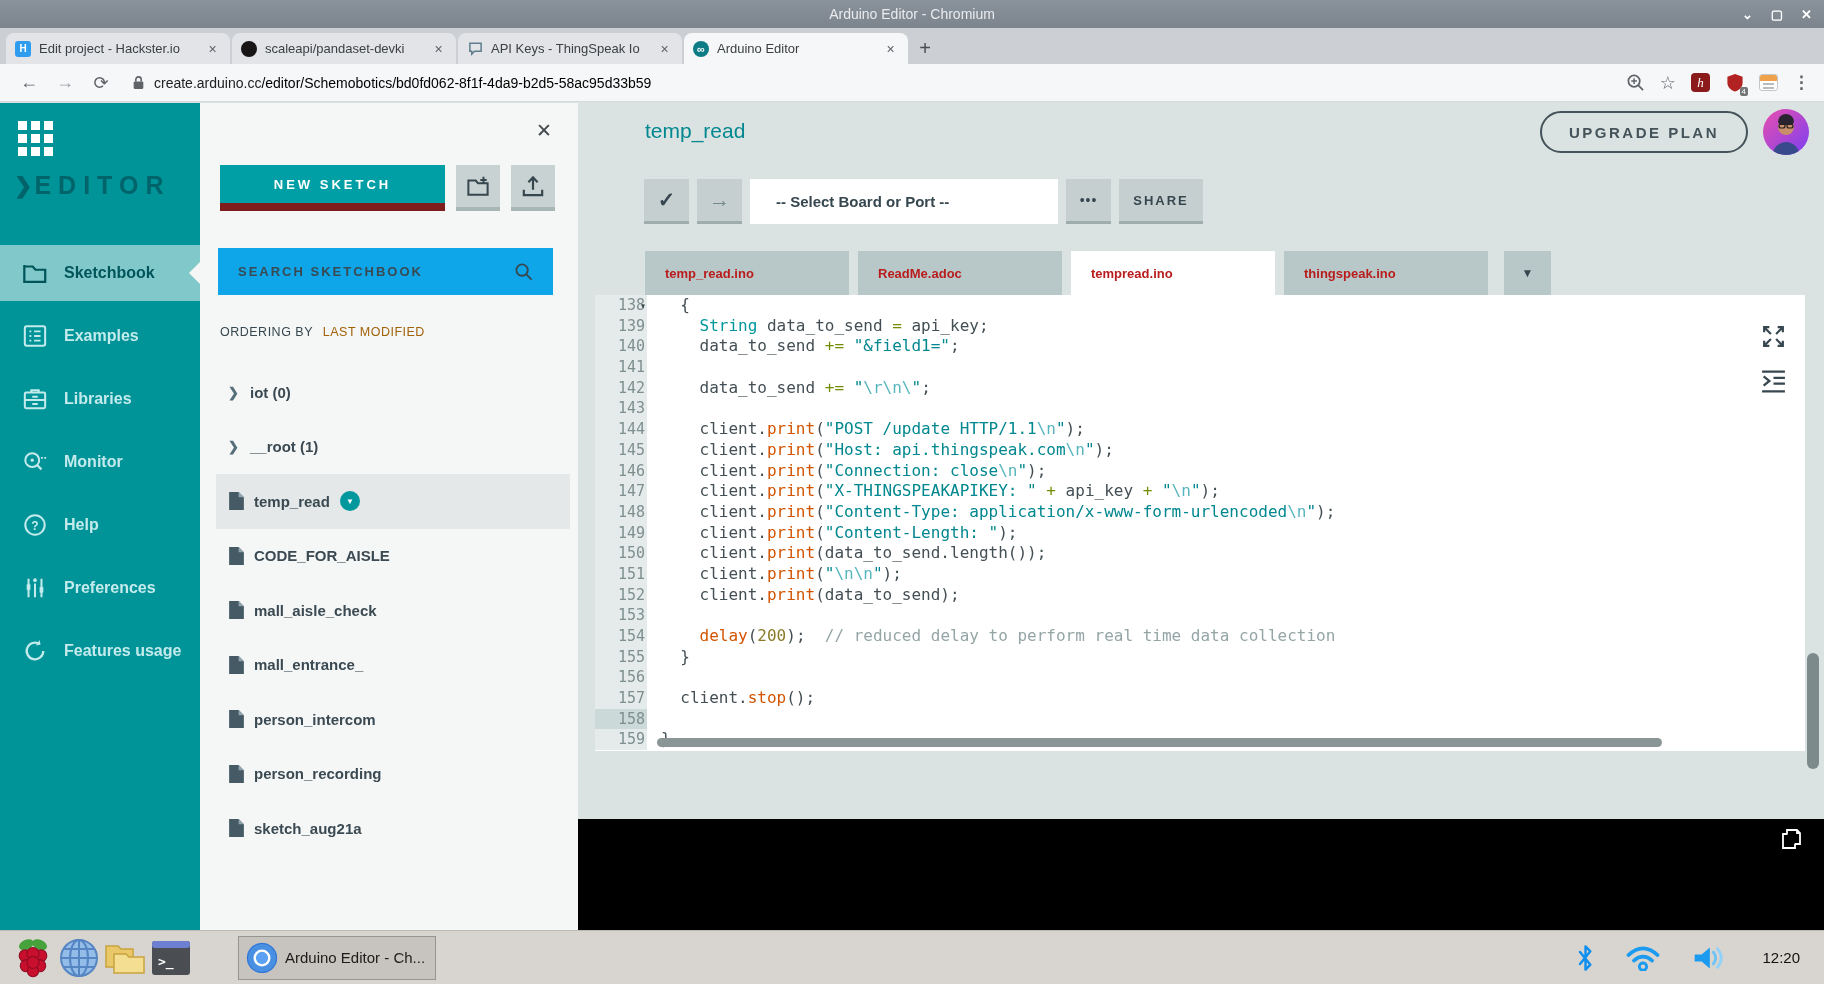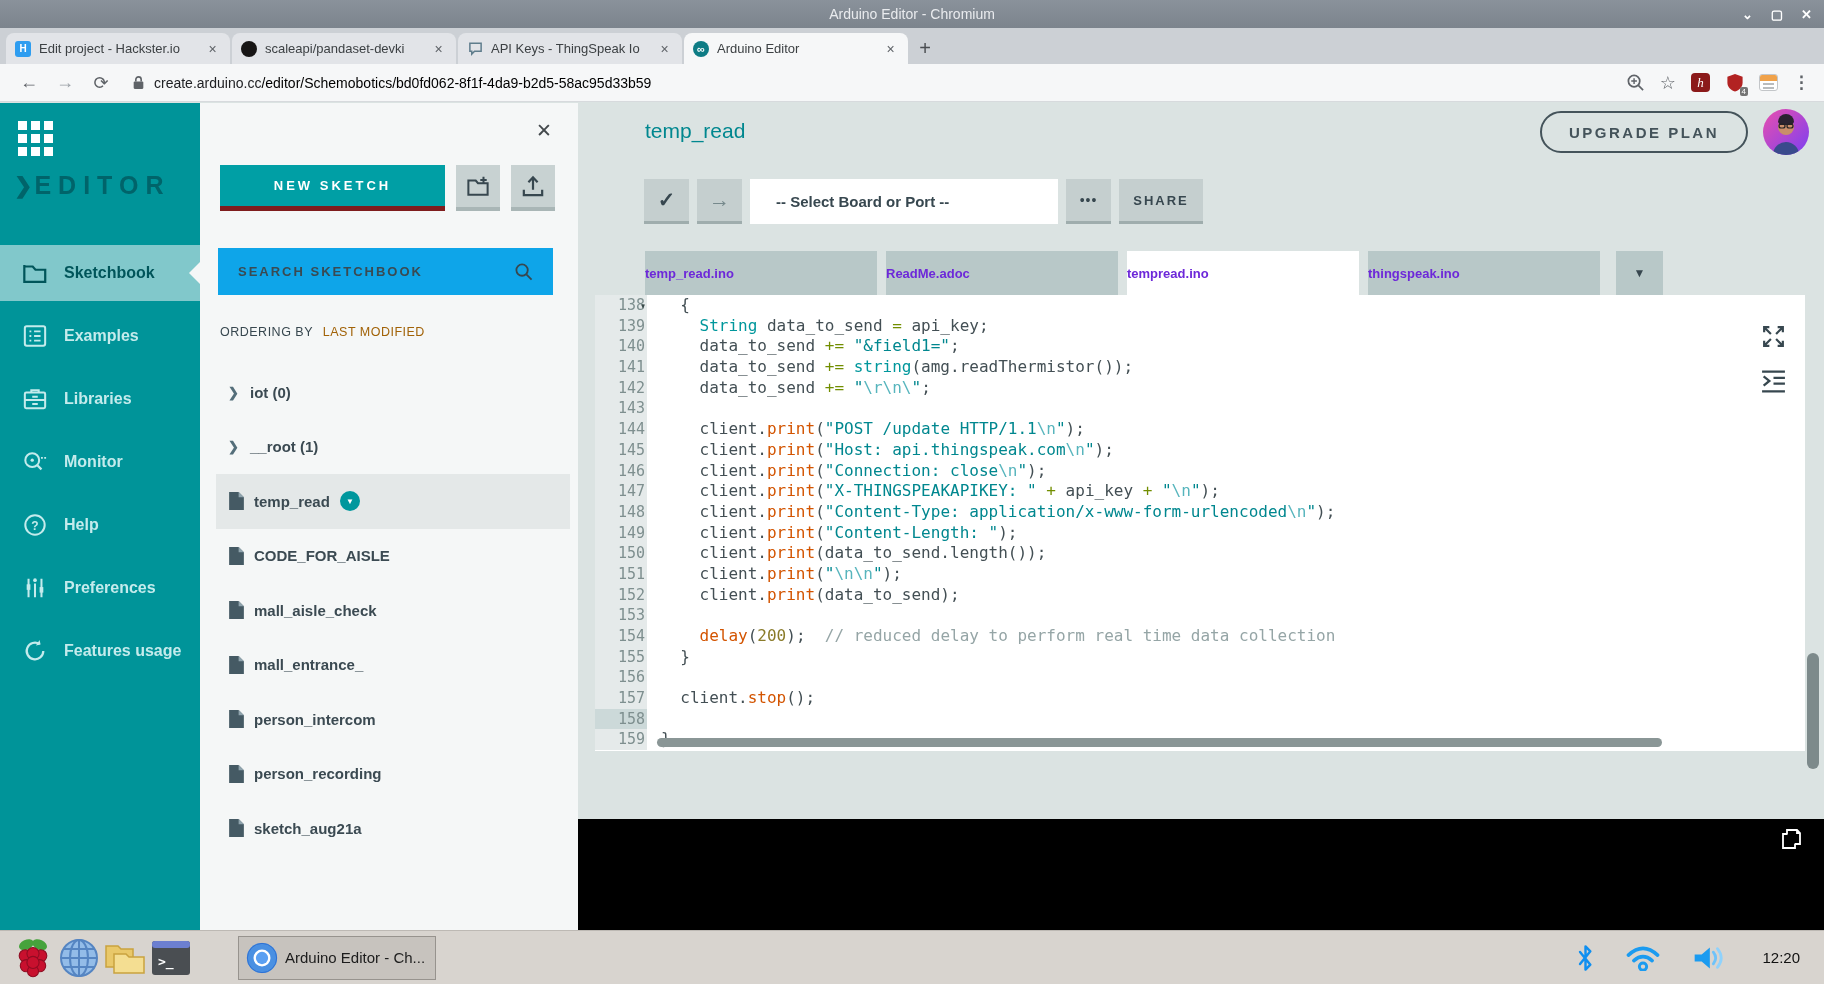--- a/index.html
+++ b/index.html
@@ -46,21 +46,21 @@
   .side-items{position:absolute;left:0;top:142px;right:0}
   .side-item{position:relative;height:56px;margin-bottom:7px;display:flex;align-items:center;padding-left:22px;color:#c4ebec;font-size:16px;font-weight:bold}
   .side-item svg{margin-right:16px;flex:none}
   .side-item.active{background:#81c8cb;color:#00555a}
   .side-item.active::after{content:'';position:absolute;right:0;top:50%;transform:translateY(-50%);border:11px solid transparent;border-right:11px solid #f5f7f7}
 
   
   .panel{position:absolute;left:200px;top:0;bottom:0;width:378px;background:#f5f7f7;overflow:hidden}
   .panel-close{position:absolute;right:26px;top:16px;font-size:19px;color:#43494c}
   .ns-row{position:absolute;left:20px;top:62px;right:20px;display:flex;gap:11px}
-  .btn-newsketch{width:225px;height:46px;background:#009fa5;border-bottom:5px solid #7f1d1d;color:#fff;font-size:13px;font-weight:bold;letter-spacing:3px;display:flex;align-items:center;justify-content:center}
+  .btn-newsketch{width:225px;height:46px;background:#009fa5;border-bottom:8px solid #7f1d1d;color:#fff;font-size:13px;font-weight:bold;letter-spacing:3px;display:flex;align-items:center;justify-content:center}
   .btn-sq{width:44px;height:46px;background:#c8d2d2;border-bottom:4px solid #a9b6b6;display:flex;align-items:center;justify-content:center}
   .searchbar{position:absolute;left:18px;top:145px;right:25px;height:47px;background:#0ea5e9;display:flex;align-items:center;padding:0 20px}
   .searchbar input{flex:1;border:0;background:transparent;outline:none;font-family:"Liberation Sans",sans-serif;font-size:13px;font-weight:bold;letter-spacing:2px;color:#3a4a52}
   .searchbar input::placeholder{color:#3a4a52;opacity:1}
   .ordering{position:absolute;left:20px;top:222px;font-size:12.5px;color:#37474f;letter-spacing:.5px}
   .ordering .link{color:#a16207;margin-left:6px}
   .sk-list{position:absolute;left:0;top:262px;right:0;bottom:0}
   .sb-row{height:54.5px;margin:0 8px 0 16px;display:flex;align-items:center;padding-left:12px;font-size:15px;font-weight:bold;color:#3b4a52}
   .sb-row.selected{background:#e4e8e8}
   .sb-row .chev{color:#546e7a;font-size:13px;width:22px}
@@ -73,21 +73,21 @@
   .btn-upgrade{position:absolute;right:76px;top:8px;height:42px;padding:0 27px;border:2.5px solid #44535a;border-radius:24px;display:flex;align-items:center;font-size:15px;font-weight:bold;letter-spacing:2.5px;color:#44535a}
   .avatar{position:absolute;right:15px;top:6px;width:46px;height:46px;border-radius:50%;overflow:hidden}
   .ed-toolbar{position:absolute;left:66px;top:76px;display:flex;gap:8px;align-items:flex-start}
   .tbtn{height:45px;background:#c5cfcf;border-bottom:3px solid #9fadad;display:flex;align-items:center;justify-content:center;color:#37474f}
   .tbtn.ic{width:45px;font-size:21px;font-weight:bold}
   .tbtn.arrow{color:#76898c}
   .board-select{width:308px;height:45px;background:#fff;display:flex;align-items:center;padding-left:26px;font-size:15px;font-weight:bold;color:#37474f}
   .tbtn.more{width:45px;font-size:14px;letter-spacing:1px}
   .tbtn.share{width:84px;font-size:13px;font-weight:bold;letter-spacing:2px}
   .file-tabs{position:absolute;left:67px;top:148px;display:flex;gap:9px}
-  .ftab{width:232px;height:44px;background:#b8c8c8;display:flex;align-items:center;padding-left:0;font-size:13px;font-weight:bold;color:#6d28d9}
+  .ftab{width:204px;height:44px;background:#b8c8c8;display:flex;align-items:center;padding-left:20px;font-size:13px;font-weight:bold;color:#b91c1c}
   .ftab.active{background:#fff}
   .ftab-dd{width:47px;height:44px;background:#b8c8c8;display:flex;align-items:center;justify-content:center;color:#37474f;font-size:12px;margin-left:7px}
   .code-area{position:absolute;left:17px;top:192px;width:1210px;height:456px;background:#fff;overflow:hidden}
   .code-line{display:flex;height:20.7px;font-family:"DejaVu Sans Mono","Liberation Mono",monospace;font-size:16px;line-height:20.7px;white-space:pre}
   .gutter{position:relative;width:52px;flex:none;background:#e5eaea;color:#7e8f8f;font-size:15px;text-align:right;padding-right:2px}
   .gutter.hl{background:#ccd9d9}
   .gutter .fold{position:absolute;right:1px;top:1px;font-size:10px;color:#3a4a4a}
   .code-text{padding-left:14px}
   .c-d{color:#434f54}.c-k{color:#00979c}.c-s{color:#00878f}.c-e{color:#57b5bd}.c-o{color:#728e00}.c-n{color:#8a7b29}.c-c{color:#95a5a6}
   .hscroll{position:absolute;left:62px;bottom:4px;width:1005px;height:9px;background:#8a9696;border-radius:5px}
@@ -377,21 +377,21 @@
         <div class="ftab">ReadMe.adoc</div>
         <div class="ftab active">tempread.ino</div>
         <div class="ftab">thingspeak.ino</div>
         <div class="ftab-dd">▼</div>
       </div>
       <div class="code-area">
         <div id="code-lines">
             <div class="code-line"><span class="gutter">138<span class="fold">▾</span></span><span class="code-text"><span class="c-d">  {</span></span></div>
             <div class="code-line"><span class="gutter">139</span><span class="code-text"><span class="c-d">    </span><span class="c-k">String</span><span class="c-d"> data_to_send </span><span class="c-o">=</span><span class="c-d"> api_key;</span></span></div>
             <div class="code-line"><span class="gutter">140</span><span class="code-text"><span class="c-d">    data_to_send </span><span class="c-o">+=</span><span class="c-d"> </span><span class="c-s">"&amp;field1="</span><span class="c-d">;</span></span></div>
-            <div class="code-line"><span class="gutter">141</span><span class="code-text"><span class="c-d">    data_to_send </span><span class="c-o">+=</span><span class="c-d"> </span><span class="c-k">string</span><span class="c-d">(amg.readThermistor());</span></span></div>
+            <div class="code-line"><span class="gutter">141</span></div>
             <div class="code-line"><span class="gutter">142</span><span class="code-text"><span class="c-d">    data_to_send </span><span class="c-o">+=</span><span class="c-d"> </span><span class="c-s">"</span><span class="c-e">\r\n\</span><span class="c-s">"</span><span class="c-d">;</span></span></div>
             <div class="code-line"><span class="gutter">143</span><span class="code-text"></span></div>
             <div class="code-line"><span class="gutter">144</span><span class="code-text"><span class="c-d">    client.</span><span class="c-f">print</span><span class="c-d">(</span><span class="c-s">"POST /update HTTP/1.1</span><span class="c-e">\n</span><span class="c-s">"</span><span class="c-d">);</span></span></div>
             <div class="code-line"><span class="gutter">145</span><span class="code-text"><span class="c-d">    client.</span><span class="c-f">print</span><span class="c-d">(</span><span class="c-s">"Host: api.thingspeak.com</span><span class="c-e">\n</span><span class="c-s">"</span><span class="c-d">);</span></span></div>
             <div class="code-line"><span class="gutter">146</span><span class="code-text"><span class="c-d">    client.</span><span class="c-f">print</span><span class="c-d">(</span><span class="c-s">"Connection: close</span><span class="c-e">\n</span><span class="c-s">"</span><span class="c-d">);</span></span></div>
             <div class="code-line"><span class="gutter">147</span><span class="code-text"><span class="c-d">    client.</span><span class="c-f">print</span><span class="c-d">(</span><span class="c-s">"X-THINGSPEAKAPIKEY: "</span><span class="c-d"> </span><span class="c-o">+</span><span class="c-d"> api_key </span><span class="c-o">+</span><span class="c-d"> </span><span class="c-s">"</span><span class="c-e">\n</span><span class="c-s">"</span><span class="c-d">);</span></span></div>
             <div class="code-line"><span class="gutter">148</span><span class="code-text"><span class="c-d">    client.</span><span class="c-f">print</span><span class="c-d">(</span><span class="c-s">"Content-Type: application/x-www-form-urlencoded</span><span class="c-e">\n</span><span class="c-s">"</span><span class="c-d">);</span></span></div>
             <div class="code-line"><span class="gutter">149</span><span class="code-text"><span class="c-d">    client.</span><span class="c-f">print</span><span class="c-d">(</span><span class="c-s">"Content-Length: "</span><span class="c-d">);</span></span></div>
             <div class="code-line"><span class="gutter">150</span><span class="code-text"><span class="c-d">    client.</span><span class="c-f">print</span><span class="c-d">(data_to_send.length());</span></span></div>
             <div class="code-line"><span class="gutter">151</span><span class="code-text"><span class="c-d">    client.</span><span class="c-f">print</span><span class="c-d">(</span><span class="c-s">"</span><span class="c-e">\n\n</span><span class="c-s">"</span><span class="c-d">);</span></span></div>

